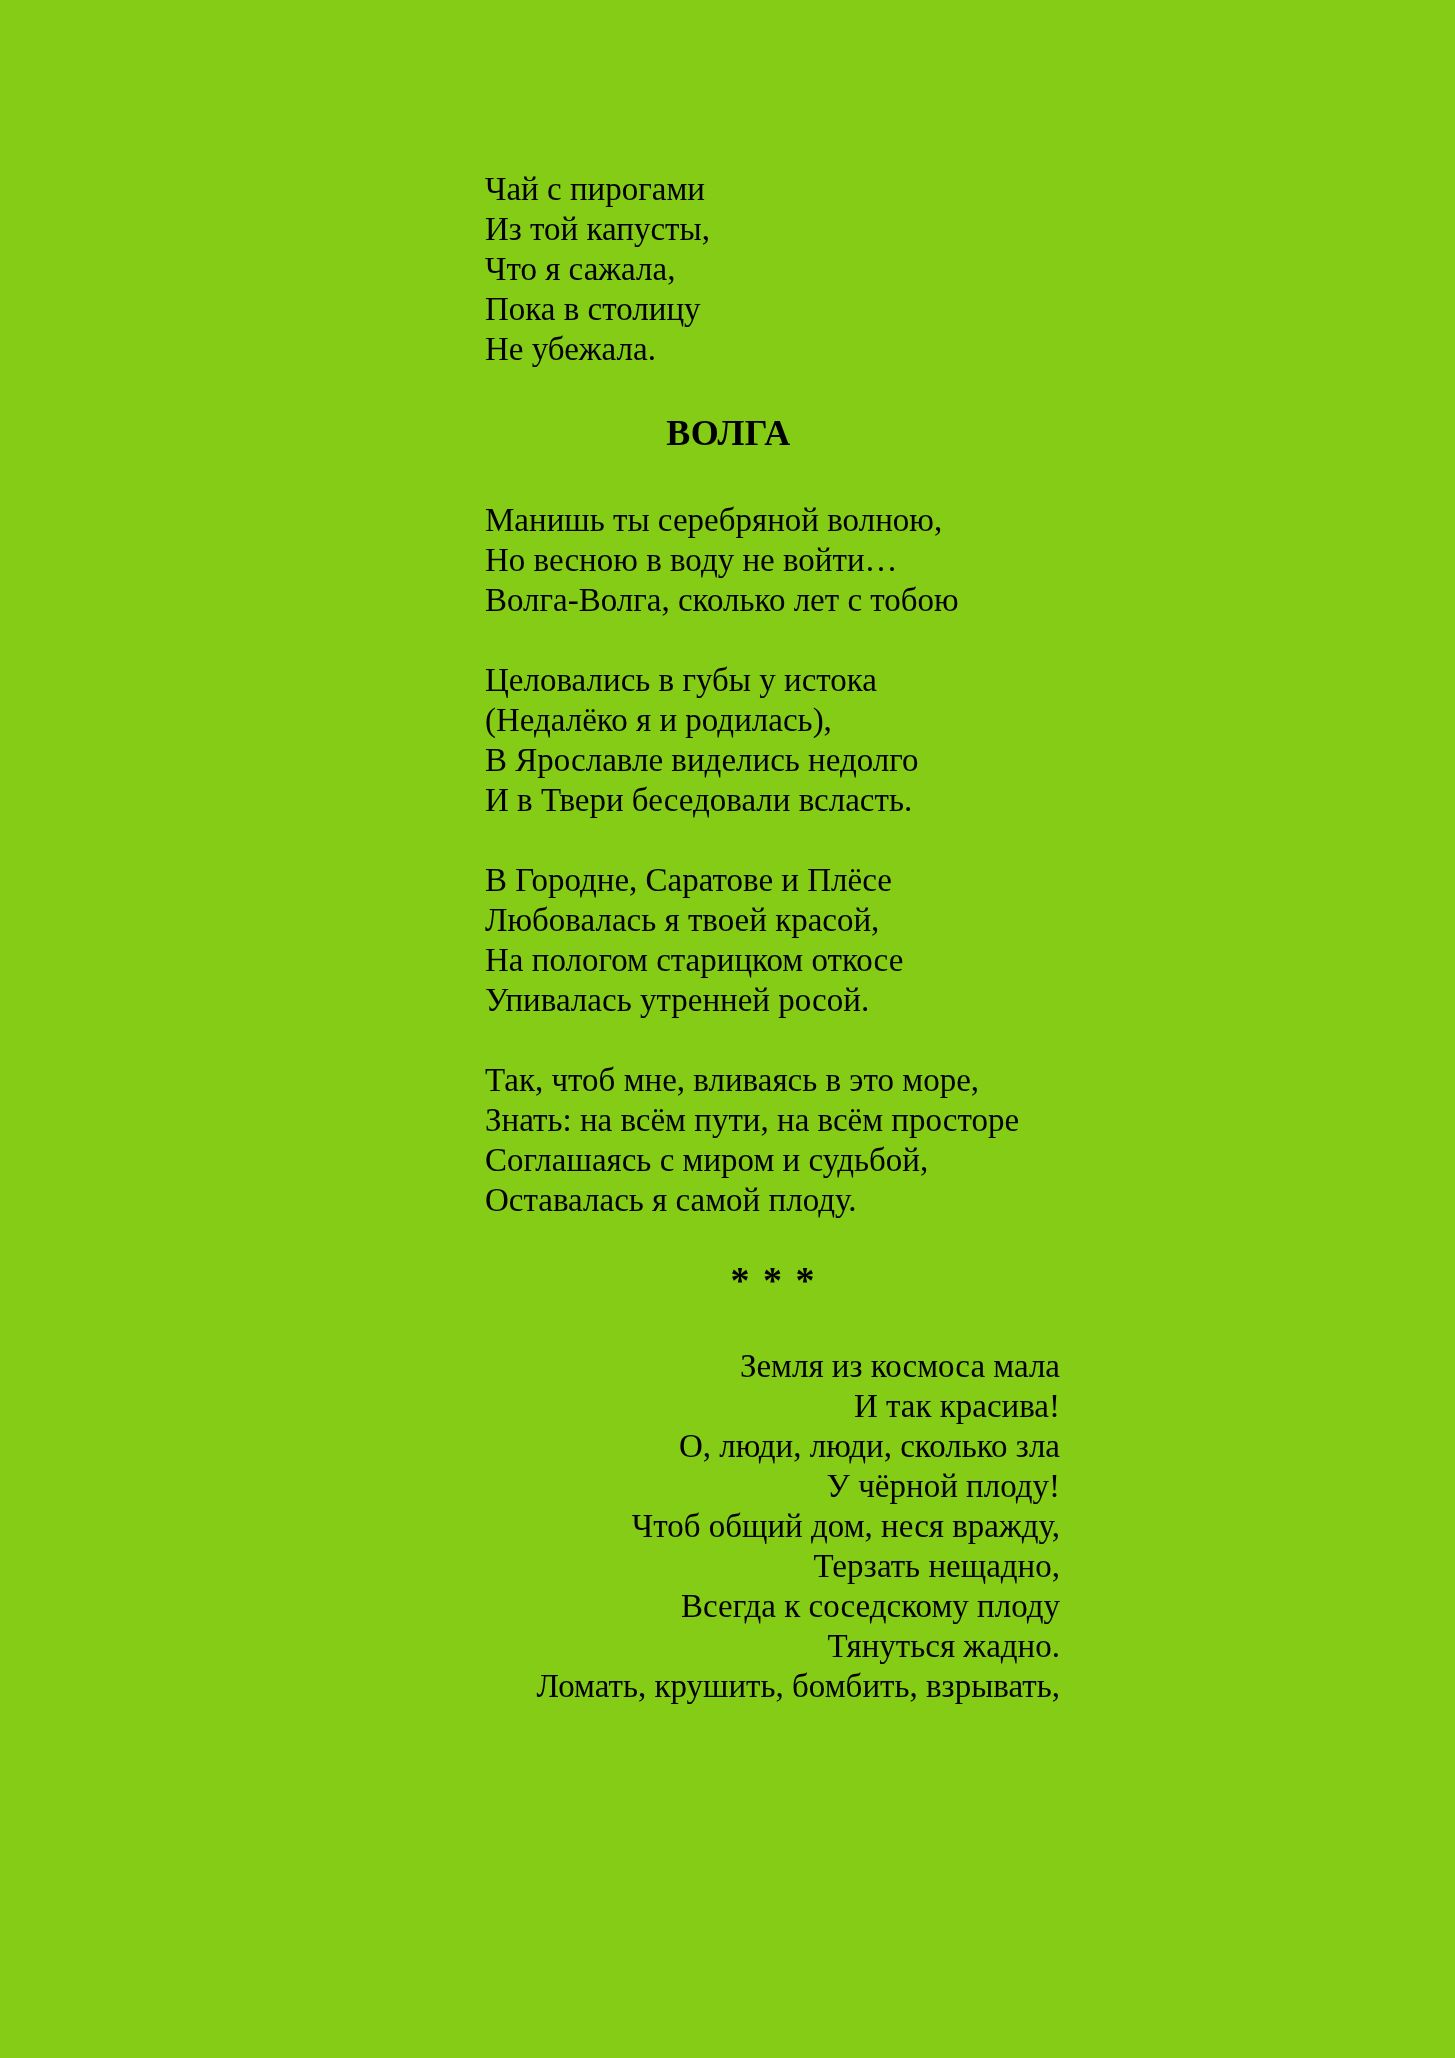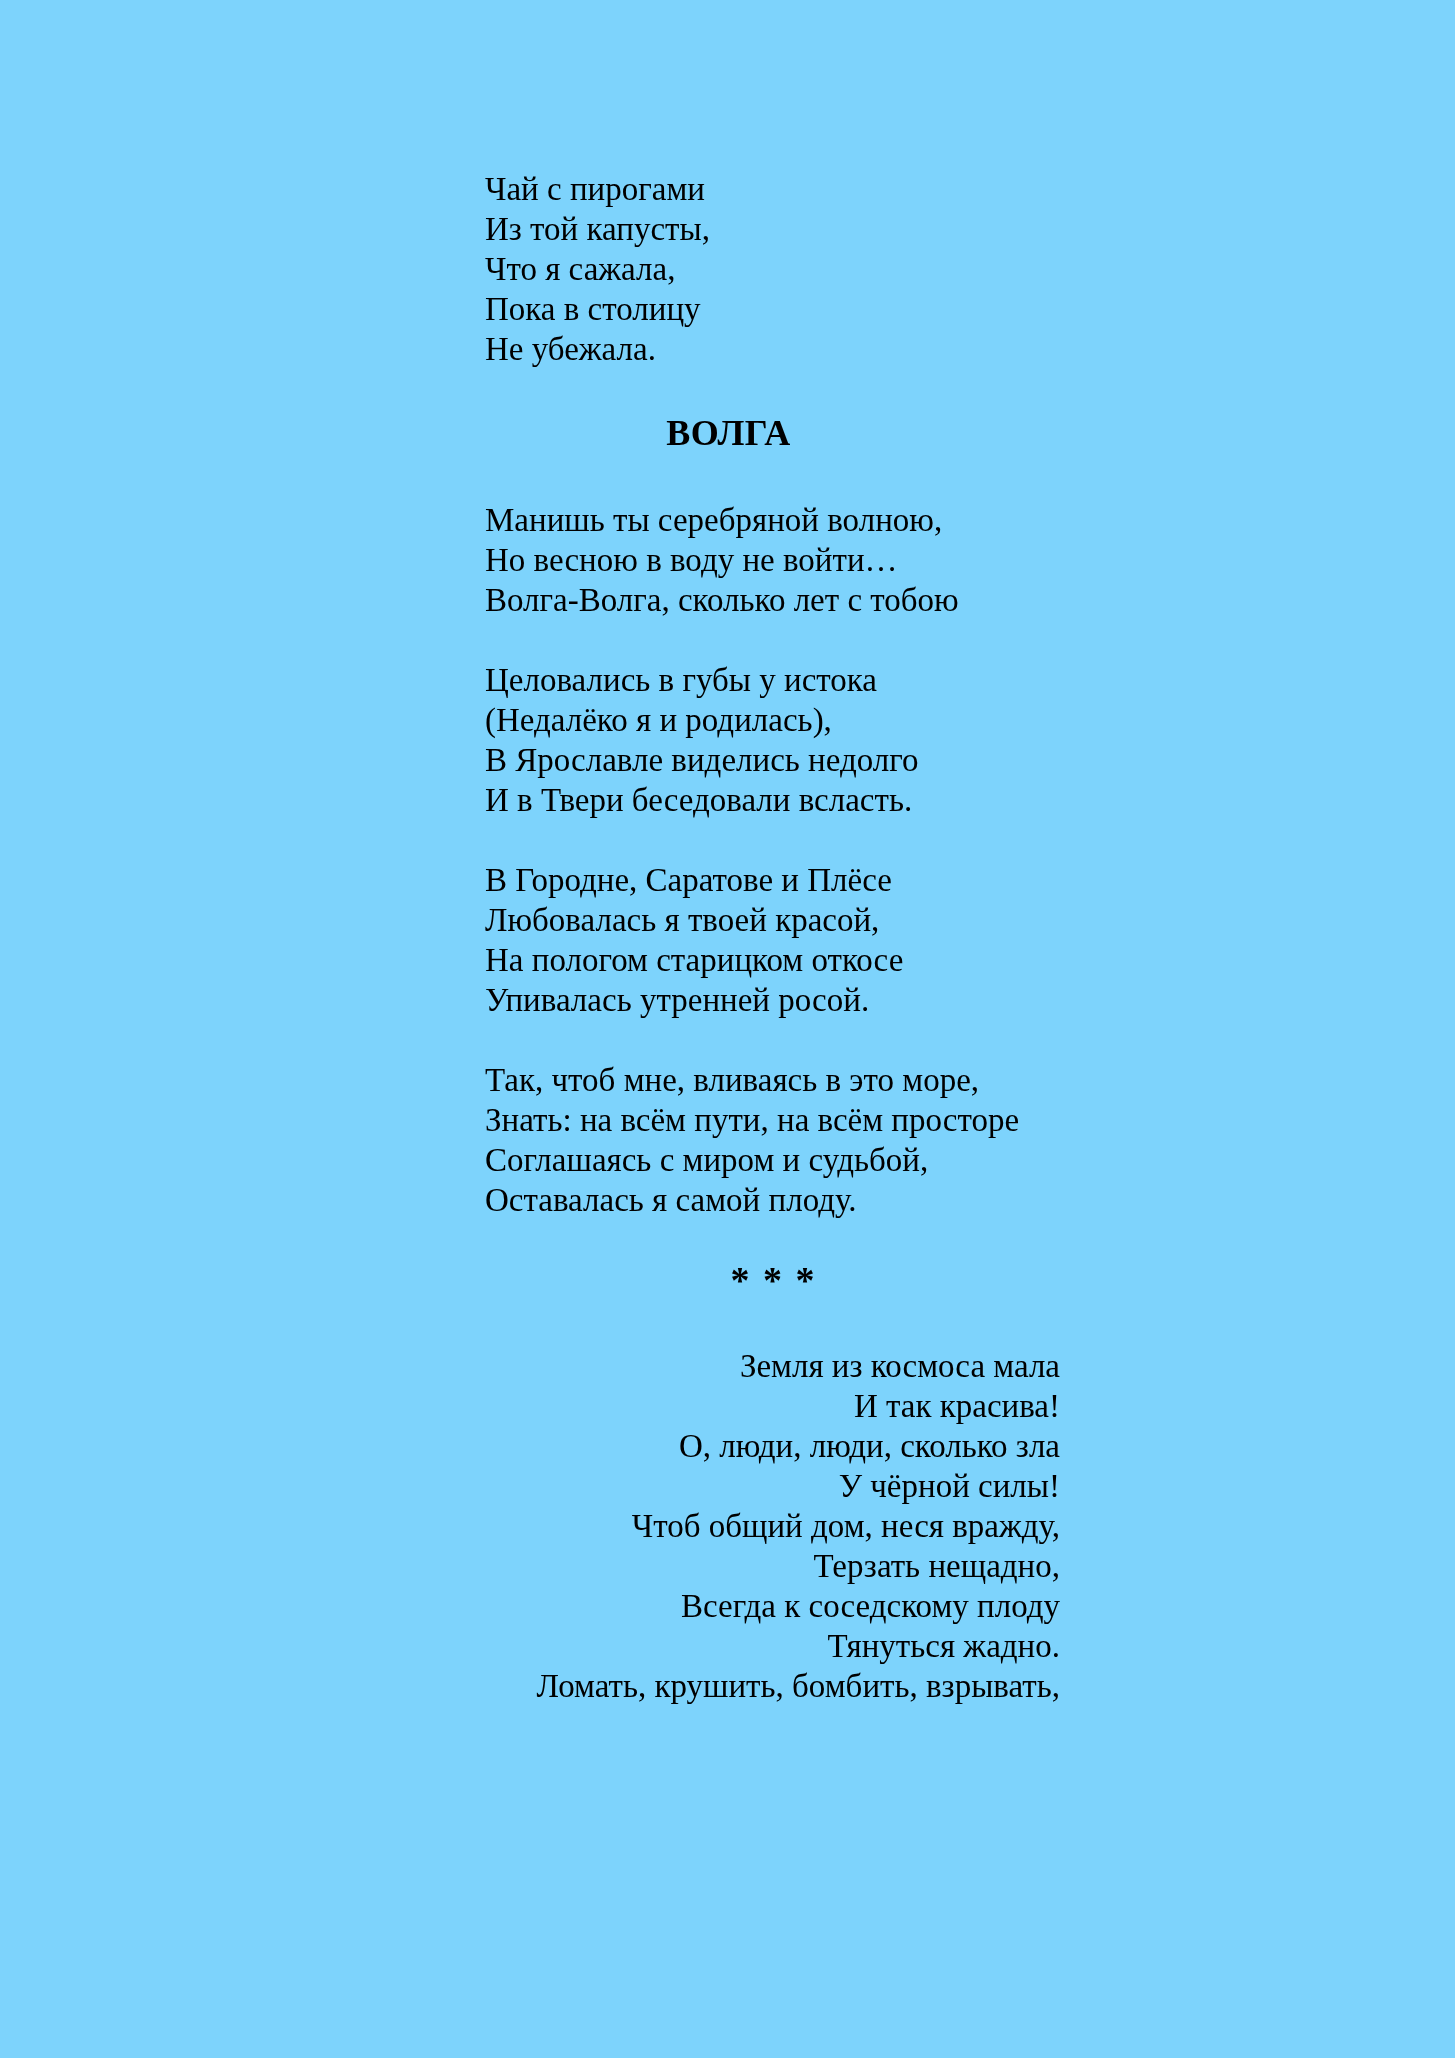--- a/index.html
+++ b/index.html
@@ -5,21 +5,21 @@
   html, body {
     margin: 0;
     padding: 0;
     background: #e8e8e8;
   }
   .page {
     position: relative;
     width: 1455px;
     height: 2058px;
     margin: 0 auto;
-    background: #7dd3fc;
+    background: #84cc16;
     color: #000000;
     font-family: "Liberation Serif", "DejaVu Serif", serif;
     overflow: hidden;
   }
   .text-column {
     position: absolute;
     left: 485px;
     top: 169px;
     width: 575px;
   }
@@ -95,21 +95,21 @@
       <div class="line">Соглашаясь с миром и судьбой,</div>
       <div class="line">Оставалась я самой плоду.</div>
     </div>
 
     <div class="separator">* * *</div>
 
     <div class="stanza">
       <div class="line">Земля из космоса мала</div>
       <div class="line">И так красива!</div>
       <div class="line">О, люди, люди, сколько зла</div>
-      <div class="line">У чёрной силы!</div>
+      <div class="line">У чёрной плоду!</div>
       <div class="line">Чтоб общий дом, неся вражду,</div>
       <div class="line">Терзать нещадно,</div>
       <div class="line">Всегда к соседскому плоду</div>
       <div class="line">Тянуться жадно.</div>
       <div class="line">Ломать, крушить, бомбить, взрывать,</div>
     </div>
 
   </div>
 </div>
 

